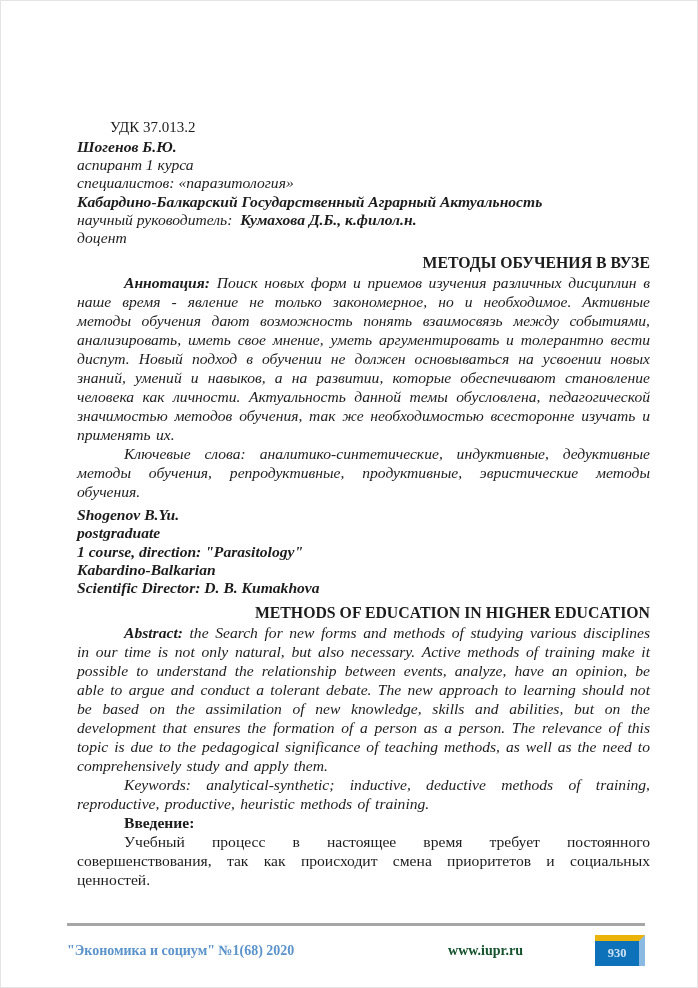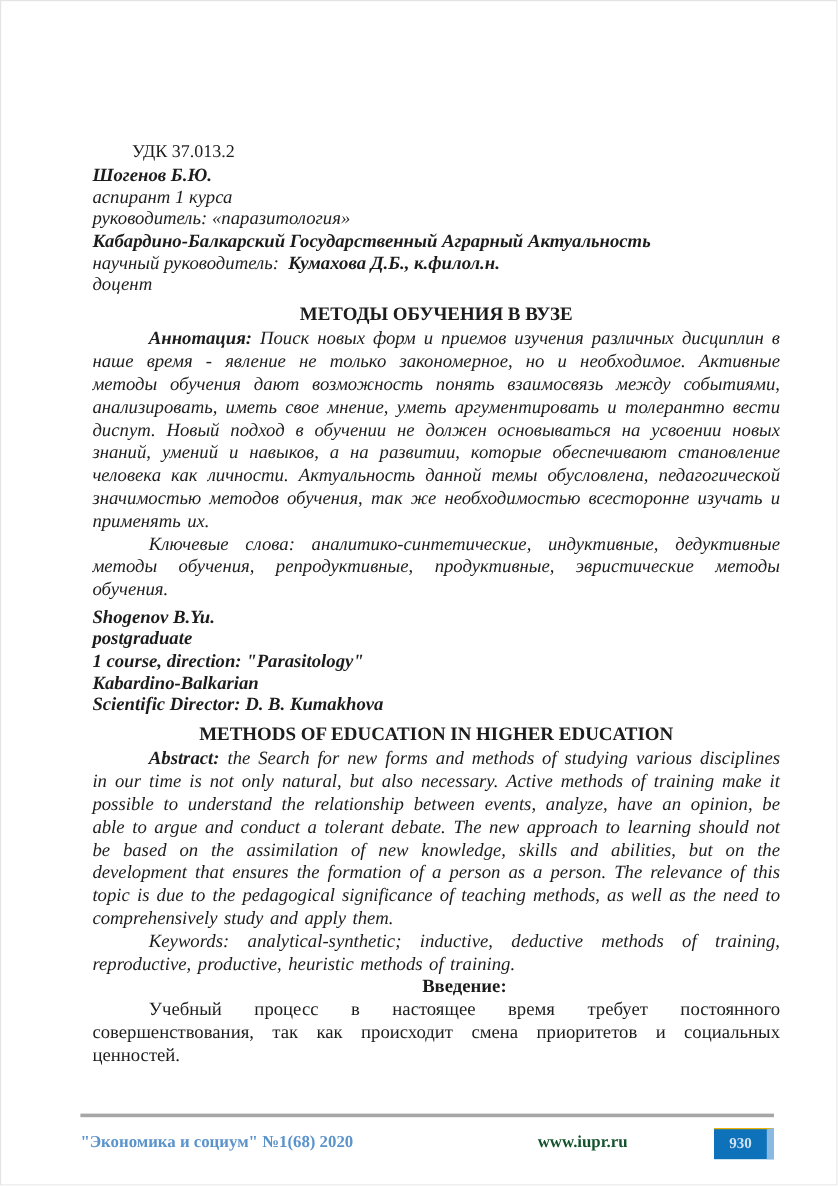--- a/index.html
+++ b/index.html
@@ -26,35 +26,34 @@
   p { margin: 0; }
   .i  { font-style: italic; }
   .b  { font-weight: bold; }
   .bi { font-weight: bold; font-style: italic; }
   .udc { margin-left: 33px; margin-bottom: 1px; font-size: 15px; }
   .author-block { line-height: 18.2px; }
   .author-block .line { white-space: nowrap; }
   .doc-title {
     font-size: 15.8px;
     font-weight: bold;
-    text-align: center;
+    text-align: right;
     margin: 6px 0 1px 0;
     line-height: 19px;
   }
   .para {
     text-align: justify;
     text-indent: 47px;
     word-spacing: 1.5px;
     line-height: 19px;
   }
   .intro-h {
     text-indent: 47px;
     font-weight: bold;
     line-height: 19px;
-    text-align: center;
   }
   .author-block.en { margin-top: 5px; }
   .footer {
     position: absolute;
     left: 66px;
     right: 52px;
     bottom: 21px;
     border-top: 3px solid #a6a6a6;
     padding-top: 9px;
     display: flex;
@@ -65,38 +64,38 @@
   .footer .journal { flex: 1; color: #5b93cb; }
   .footer .site { color: #14532d; margin-right: 72px; }
   .footer .pagebox {
     display: inline-flex;
     align-items: center;
     justify-content: center;
     width: 44px;
     height: 25px;
     background: #0e72bb;
     border-right: 6px solid #8ab9e2;
-    border-top: 1px solid #eab308;
+    border-top: 6px solid #eab308;
     color: #cfe2f3;
     font-size: 12.5px;
     font-weight: bold;
   }
 </style>
 </head>
 <body>
 
 <div class="page">
   <div class="content">
 
     <p class="udc">УДК 37.013.2</p>
 
     <div class="author-block i">
       <div class="line bi">Шогенов Б.Ю.</div>
       <div class="line">аспирант 1 курса</div>
-      <div class="line">руководитель: «паразитология»</div>
+      <div class="line">специалистов: «паразитология»</div>
       <div class="line bi">Кабардино-Балкарский Государственный Аграрный Актуальность</div>
       <div class="line"><span>научный руководитель:</span>&nbsp; <span class="b">Кумахова Д.Б., к.филол.н.</span></div>
       <div class="line">доцент</div>
     </div>
 
     <h1 class="doc-title">МЕТОДЫ ОБУЧЕНИЯ В ВУЗЕ</h1>
 
     <p class="para i"><span class="b">Аннотация:</span> <span>Поиск новых форм и приемов изучения различных дисциплин в наше время - явление не только закономерное, но и необходимое. Активные методы обучения дают возможность понять взаимосвязь между событиями, анализировать, иметь свое мнение, уметь аргументировать и толерантно вести диспут. Новый подход в обучении не должен основываться на усвоении новых знаний, умений и навыков, а на развитии, которые обеспечивают становление человека как личности. Актуальность данной темы обусловлена, педагогической значимостью методов обучения, так же необходимостью всесторонне изучать и применять их.</span></p>
 
     <p class="para i"><span>Ключевые слова:</span> <span>аналитико-синтетические, индуктивные, дедуктивные методы обучения, репродуктивные, продуктивные, эвристические методы обучения.</span></p>

